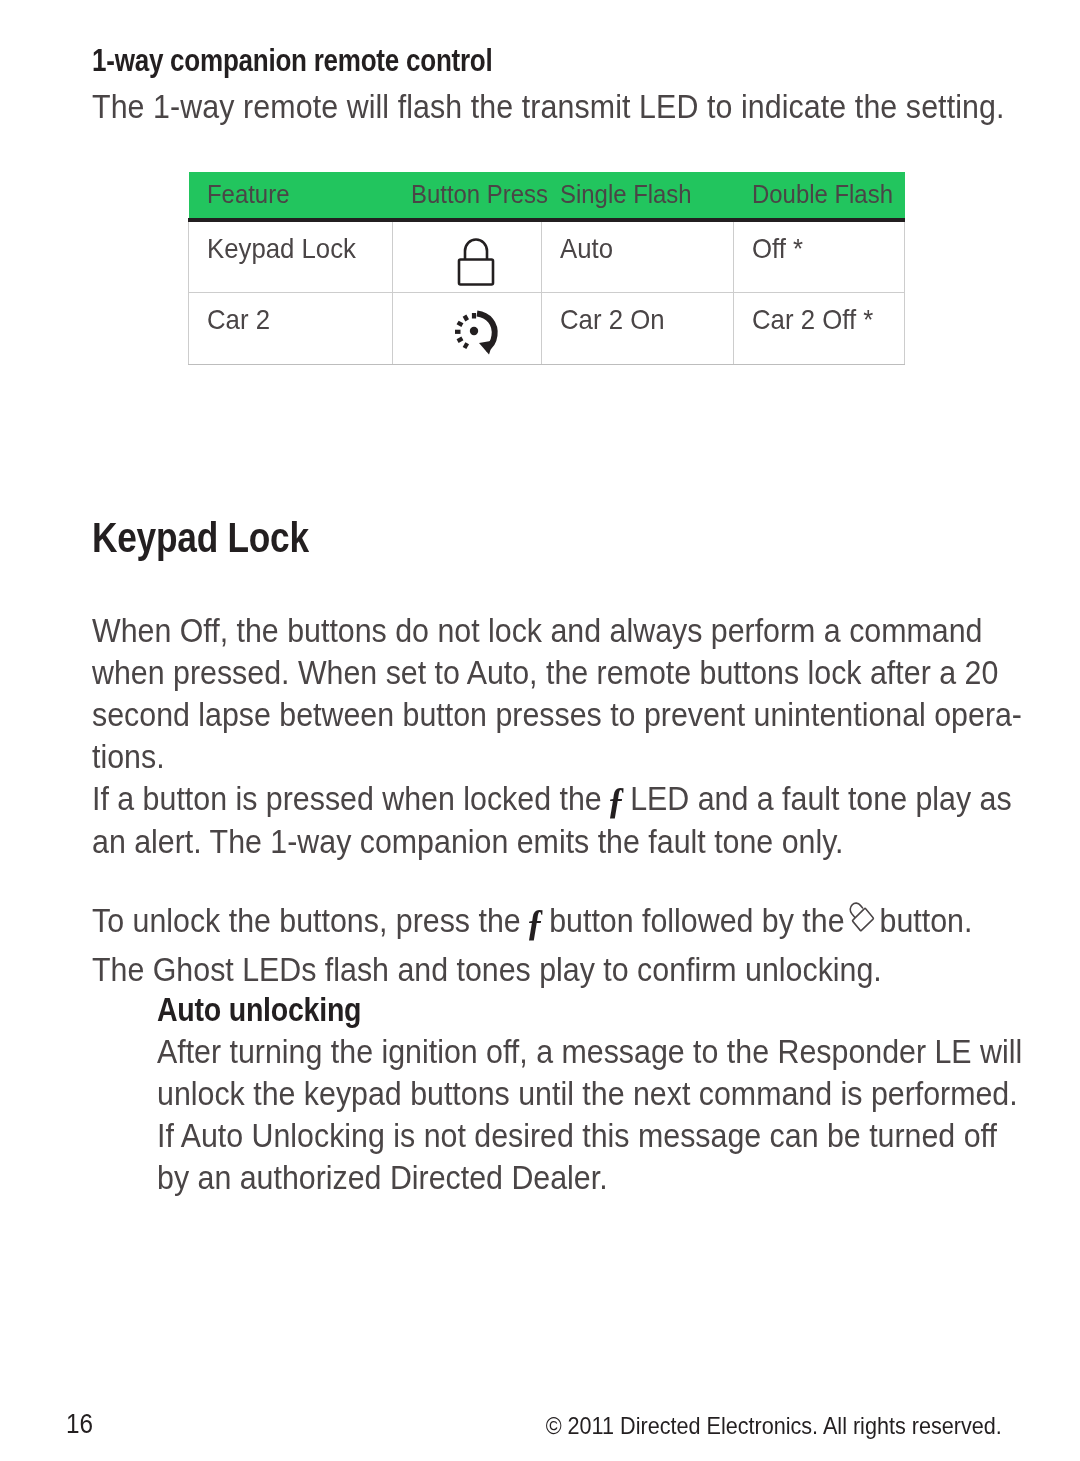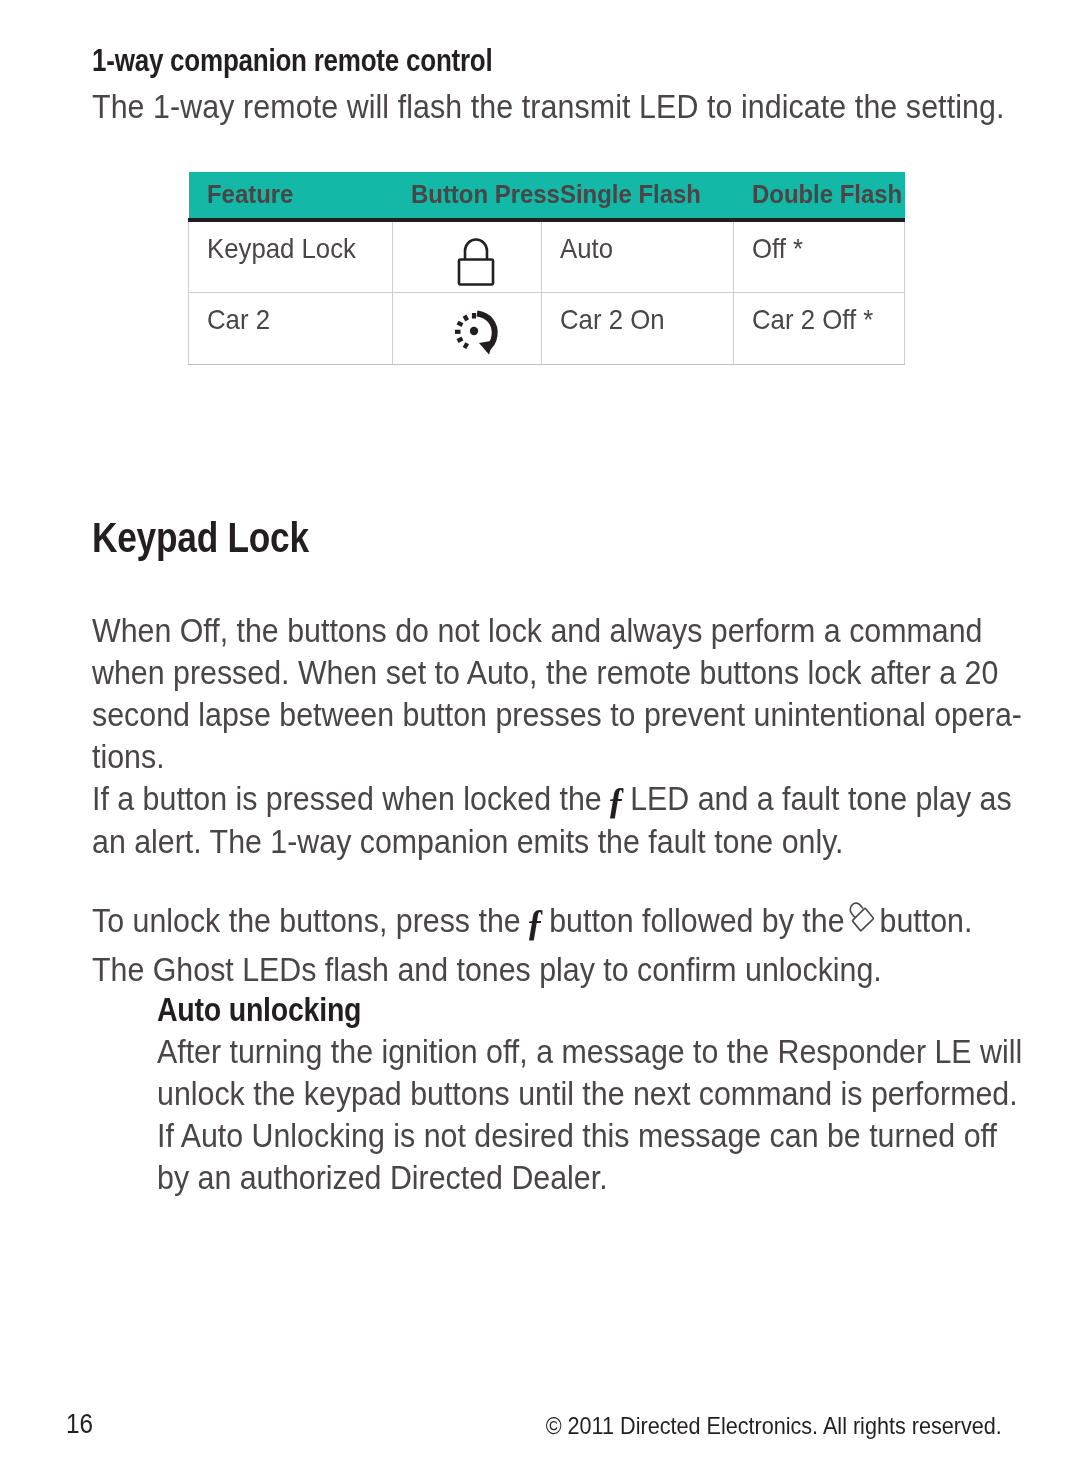--- a/index.html
+++ b/index.html
@@ -76,28 +76,28 @@
     border-collapse: collapse;
     table-layout: fixed;
   }
 
   table.feat col.c1 { width: 204px; }
   table.feat col.c2 { width: 149px; }
   table.feat col.c3 { width: 192px; }
   table.feat col.c4 { width: 171px; }
 
   table.feat thead th {
-    background: #14b8a6;
+    background: #22c55e;
     border: none;
     border-bottom: 4px solid #231f20;
     text-align: left;
     vertical-align: middle;
     height: 48px;
     padding: 0 0 2px 18px;
-    font-weight: 700;
+    font-weight: 400;
     font-size: 26px;
     color: #4a4546;
     white-space: nowrap;
   }
   table.feat thead th .hcell {
     display: inline-block;
     transform: scaleX(0.92);
     transform-origin: left center;
   }
 

